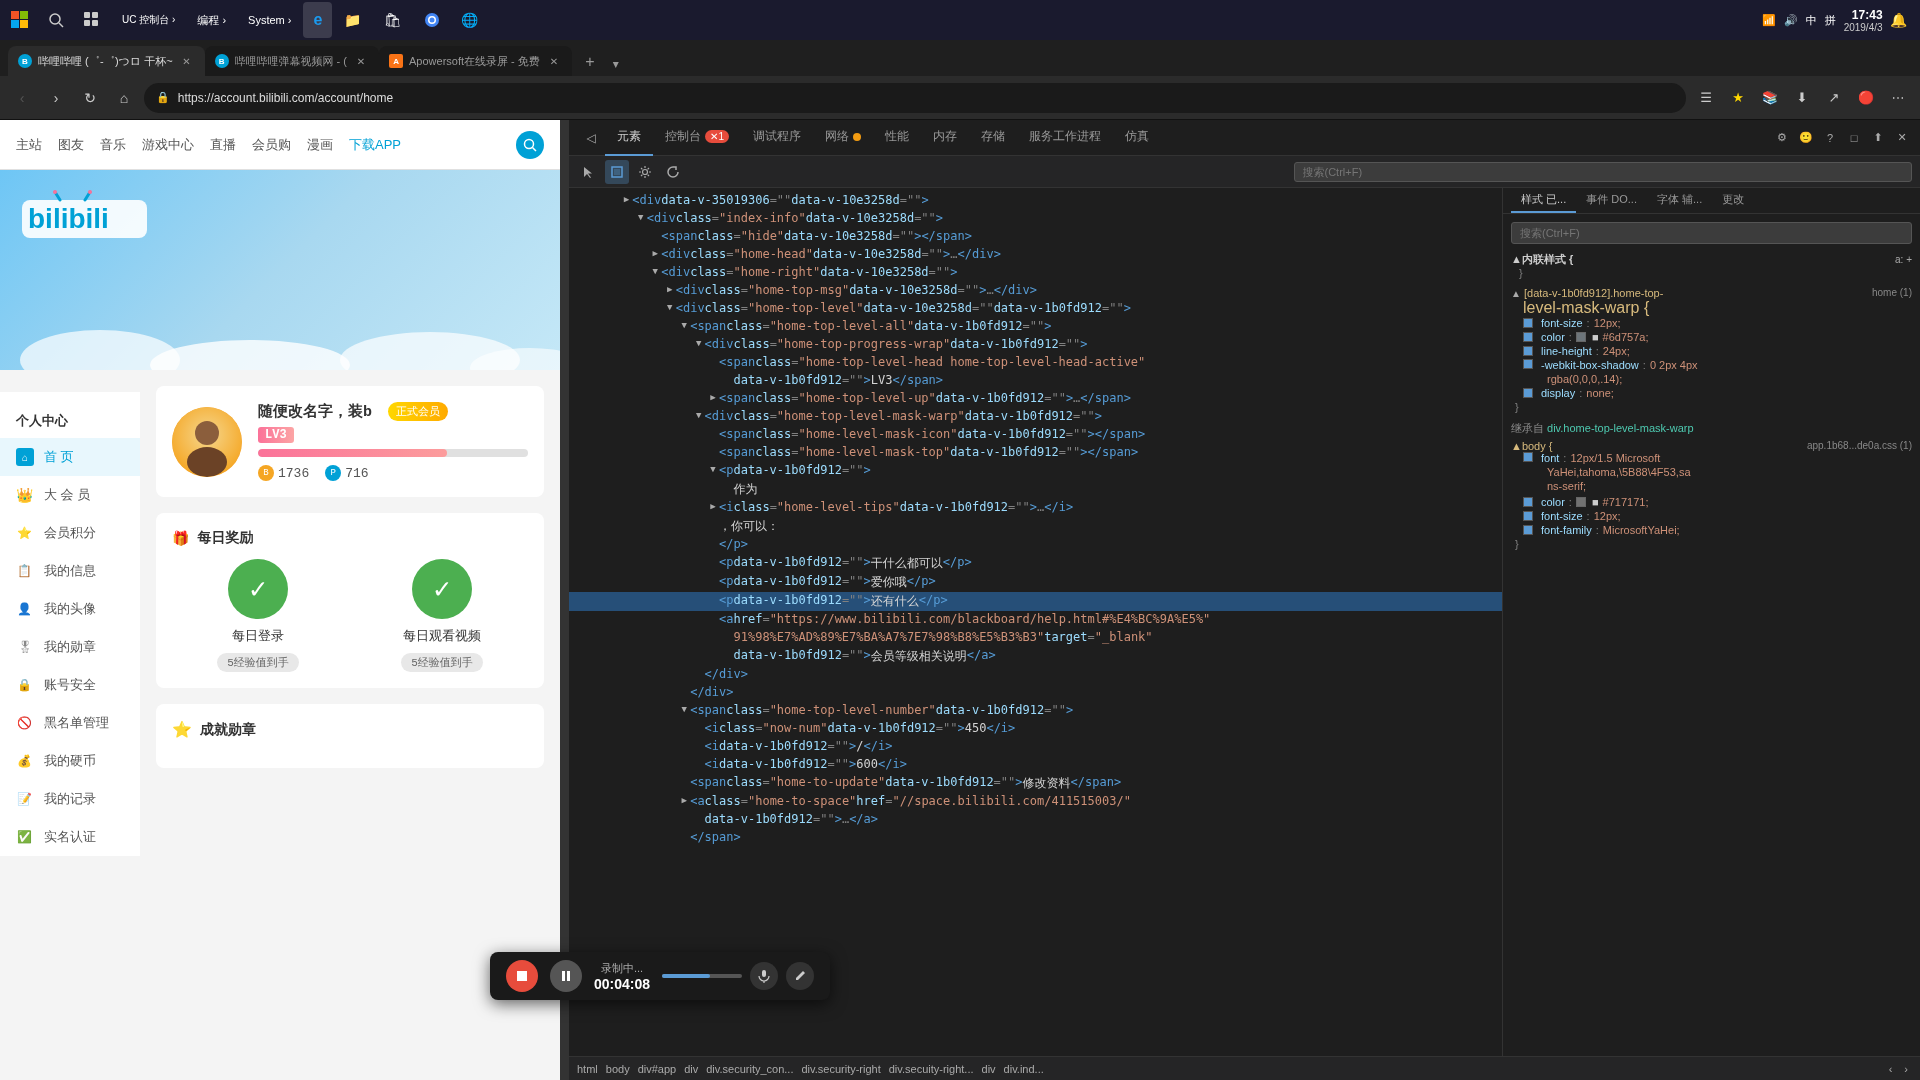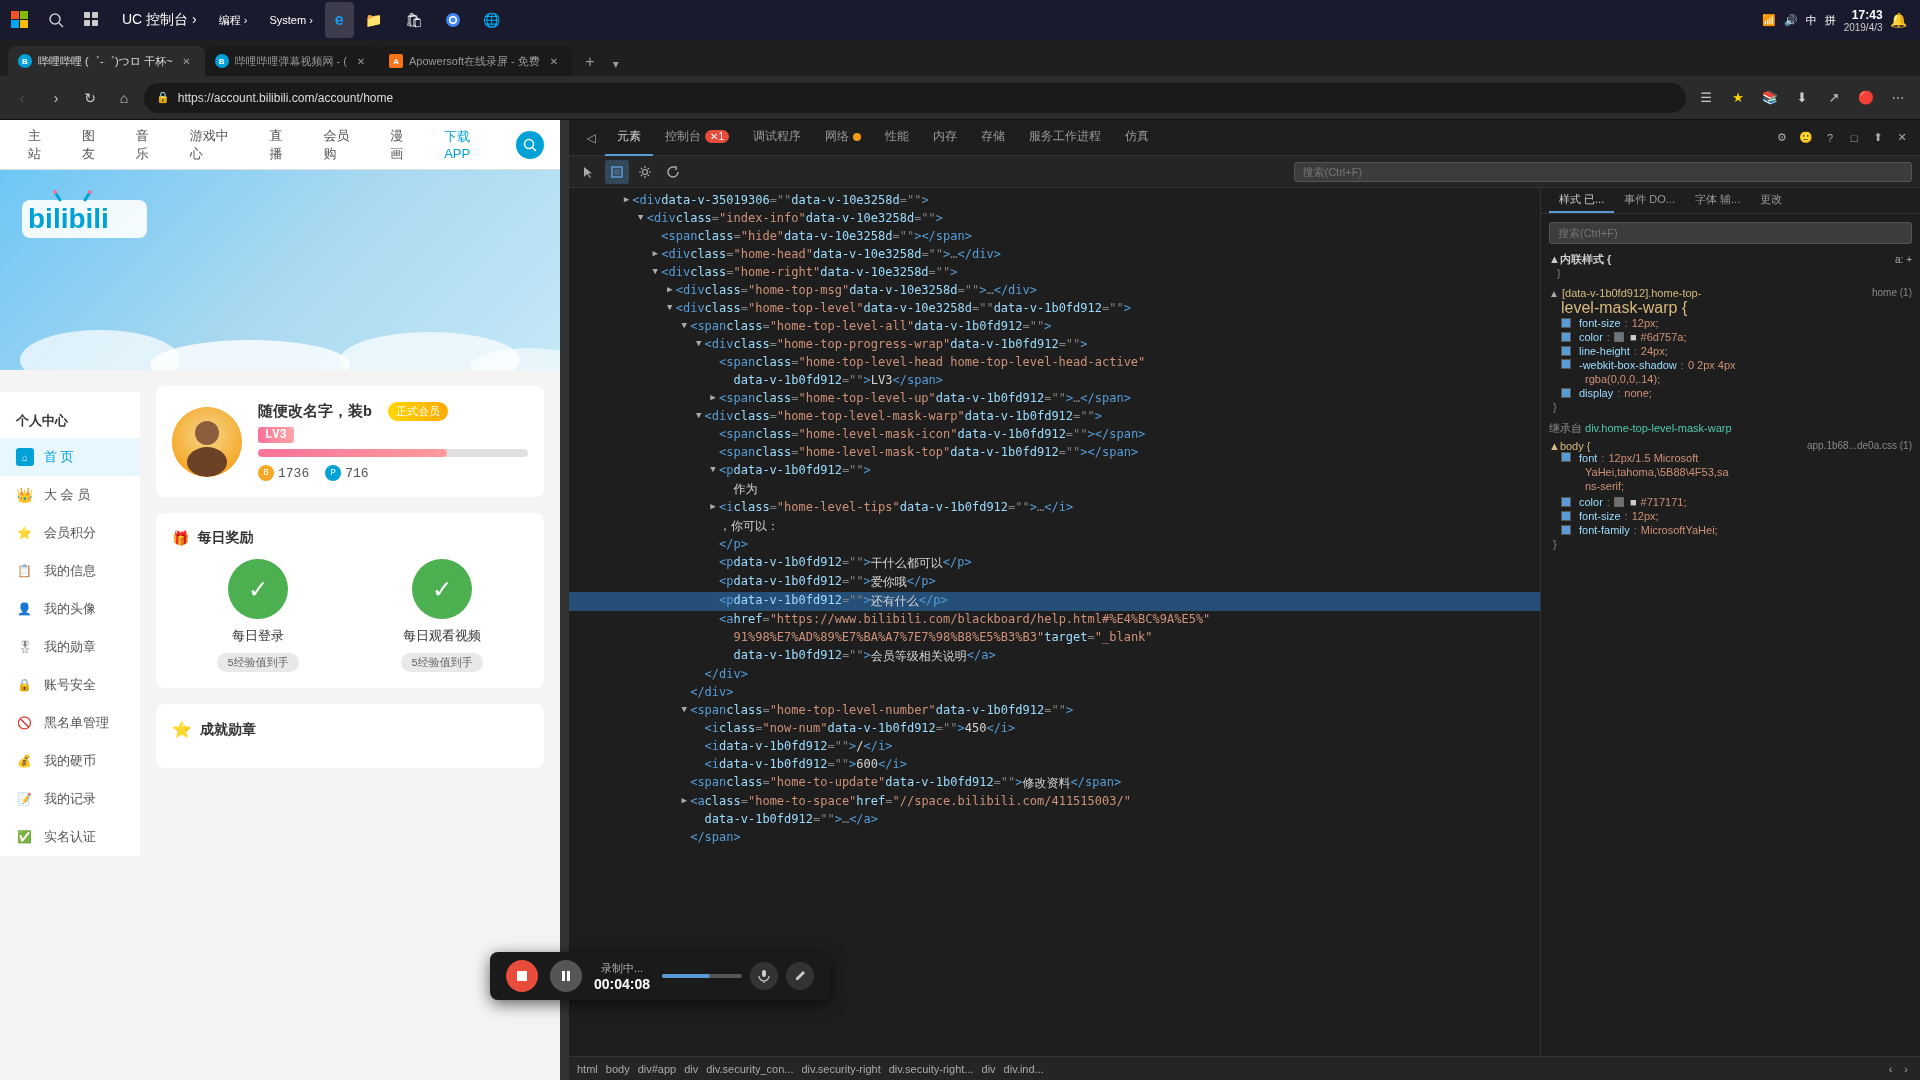--- a/index.html
+++ b/index.html
@@ -35,21 +35,21 @@
     .toolbar-icons { display: flex; align-items: center; gap: 4px; }
     .toolbar-icon { width: 28px; height: 28px; display: flex; align-items: center; justify-content: center; color: #ccc; cursor: pointer; font-size: 13px; border-radius: 4px; }
     .toolbar-icon.active { color: #ffd700; }
 
     
     .main-area { display: flex; flex: 1; overflow: hidden; }
 
     
     .bili-panel { width: 560px; flex-shrink: 0; background: #f4f4f4; overflow-y: auto; display: flex; flex-direction: column; }
     .bili-header { height: 50px; background: #fff; display: flex; align-items: center; padding: 0 16px; gap: 20px; border-bottom: 1px solid #e0e0e0; font-size: 13px; color: #333; }
-    .bili-nav-item { cursor: pointer; color: #555; padding: 4px 0; margin-left: 12px; }
+    .bili-nav-item { cursor: pointer; color: #555; padding: 4px 0; }
     .bili-search { margin-left: auto; }
     .bili-search-icon { width: 28px; height: 28px; background: #00a1d6; border-radius: 50%; display: flex; align-items: center; justify-content: center; color: #fff; cursor: pointer; font-size: 14px; }
     .bili-banner { background: linear-gradient(135deg, #6ec6f5 0%, #a8d8f0 50%, #c5e8f7 100%); height: 200px; position: relative; overflow: hidden; }
     .bili-logo-area { position: absolute; top: 20px; left: 20px; }
     .bili-logo { display: flex; align-items: center; }
     .bili-clouds { position: absolute; bottom: 0; left: 0; right: 0; height: 60px; }
 
     .bili-sidebar-layout { display: flex; }
     .bili-sidebar { width: 140px; flex-shrink: 0; background: #fff; padding-top: 8px; margin-top: 22px; }
     .bili-sidebar-title { font-size: 13px; color: #333; padding: 12px 16px 8px; font-weight: bold; }
@@ -89,21 +89,21 @@
     .devtools-toolbar { height: 32px; background: #252526; display: flex; align-items: center; padding: 0 8px; gap: 4px; border-bottom: 1px solid #333; }
     .devtools-toolbar-btn { width: 24px; height: 24px; display: flex; align-items: center; justify-content: center; color: #aaa; cursor: pointer; border-radius: 3px; font-size: 12px; }
     .devtools-toolbar-btn.active { background: rgba(91,155,213,0.3); color: #5b9bd5; }
     .devtools-search { flex: 1; height: 20px; background: #3c3c3c; border: 1px solid #555; border-radius: 3px; padding: 0 8px; color: #ddd; font-size: 11px; outline: none; }
 
     .devtools-main { flex: 1; display: flex; overflow: hidden; }
     .devtools-code { flex: 1; overflow-y: auto; padding: 4px 0; font-family: Consolas, monospace; font-size: 12px; background: #1e1e1e; }
     .devtools-code::-webkit-scrollbar { width: 8px; }
     .devtools-code::-webkit-scrollbar-track { background: #1e1e1e; }
     .devtools-code::-webkit-scrollbar-thumb { background: #444; border-radius: 4px; }
-    .devtools-styles { width: 380px; flex-shrink: 0; background: #1e1e1e; border-left: 1px solid #333; overflow-y: auto; }
+    .devtools-styles { width: 418px; flex-shrink: 0; background: #1e1e1e; border-left: 1px solid #333; overflow-y: auto; }
 
     .code-line { display: flex; align-items: flex-start; padding: 1px 8px; min-height: 18px; cursor: pointer; }
     .code-line.selected { background: #264f78; }
     .code-indent { display: inline-block; white-space: pre; color: transparent; }
     .code-toggle { width: 12px; height: 12px; display: inline-flex; align-items: center; justify-content: center; color: #aaa; font-size: 9px; cursor: pointer; flex-shrink: 0; }
     .code-tag { color: #569cd6; }
     .code-attr { color: #9cdcfe; }
     .code-attr-val { color: #ce9178; }
     .code-text { color: #d4d4d4; }
     .code-punct { color: #808080; }
@@ -164,21 +164,21 @@
       <svg width="16" height="16" viewBox="0 0 16 16" fill="#ccc">
           <rect x="0" y="0" width="6" height="6" rx="1"></rect>
           <rect x="8" y="0" width="6" height="6" rx="1"></rect>
           <rect x="0" y="8" width="6" height="6" rx="1"></rect>
           <rect x="8" y="8" width="6" height="6" rx="1"></rect>
         </svg>
     </div>
   </div>
   <div class="taskbar-apps">
     <div class="taskbar-app">
-      <span style="color:#fff;font-size:14px">UC 控制台 ›</span>
+      <span style="color:#fff;font-size:10px">UC 控制台 ›</span>
     </div>
     <div class="taskbar-app">
       <span style="color:#fff;font-size:11px">编程 ›</span>
     </div>
     <div class="taskbar-app">
       <span style="color:#fff;font-size:11px">System ›</span>
     </div>
     <div class="taskbar-app active" style="background:rgba(255,255,255,0.15);">
       <span style="color:#1b9aee;font-size:16px;font-weight:bold">e</span>
     </div>

